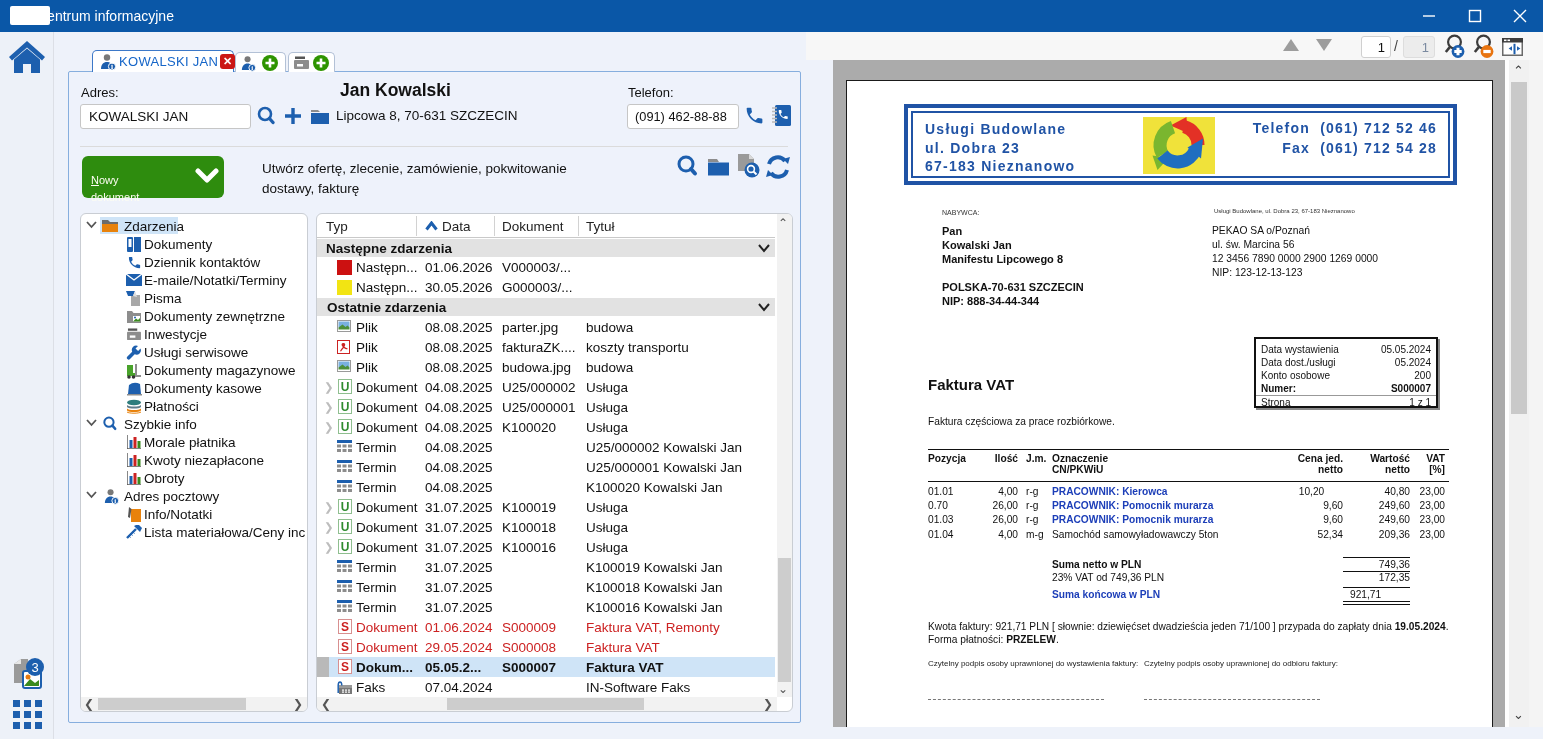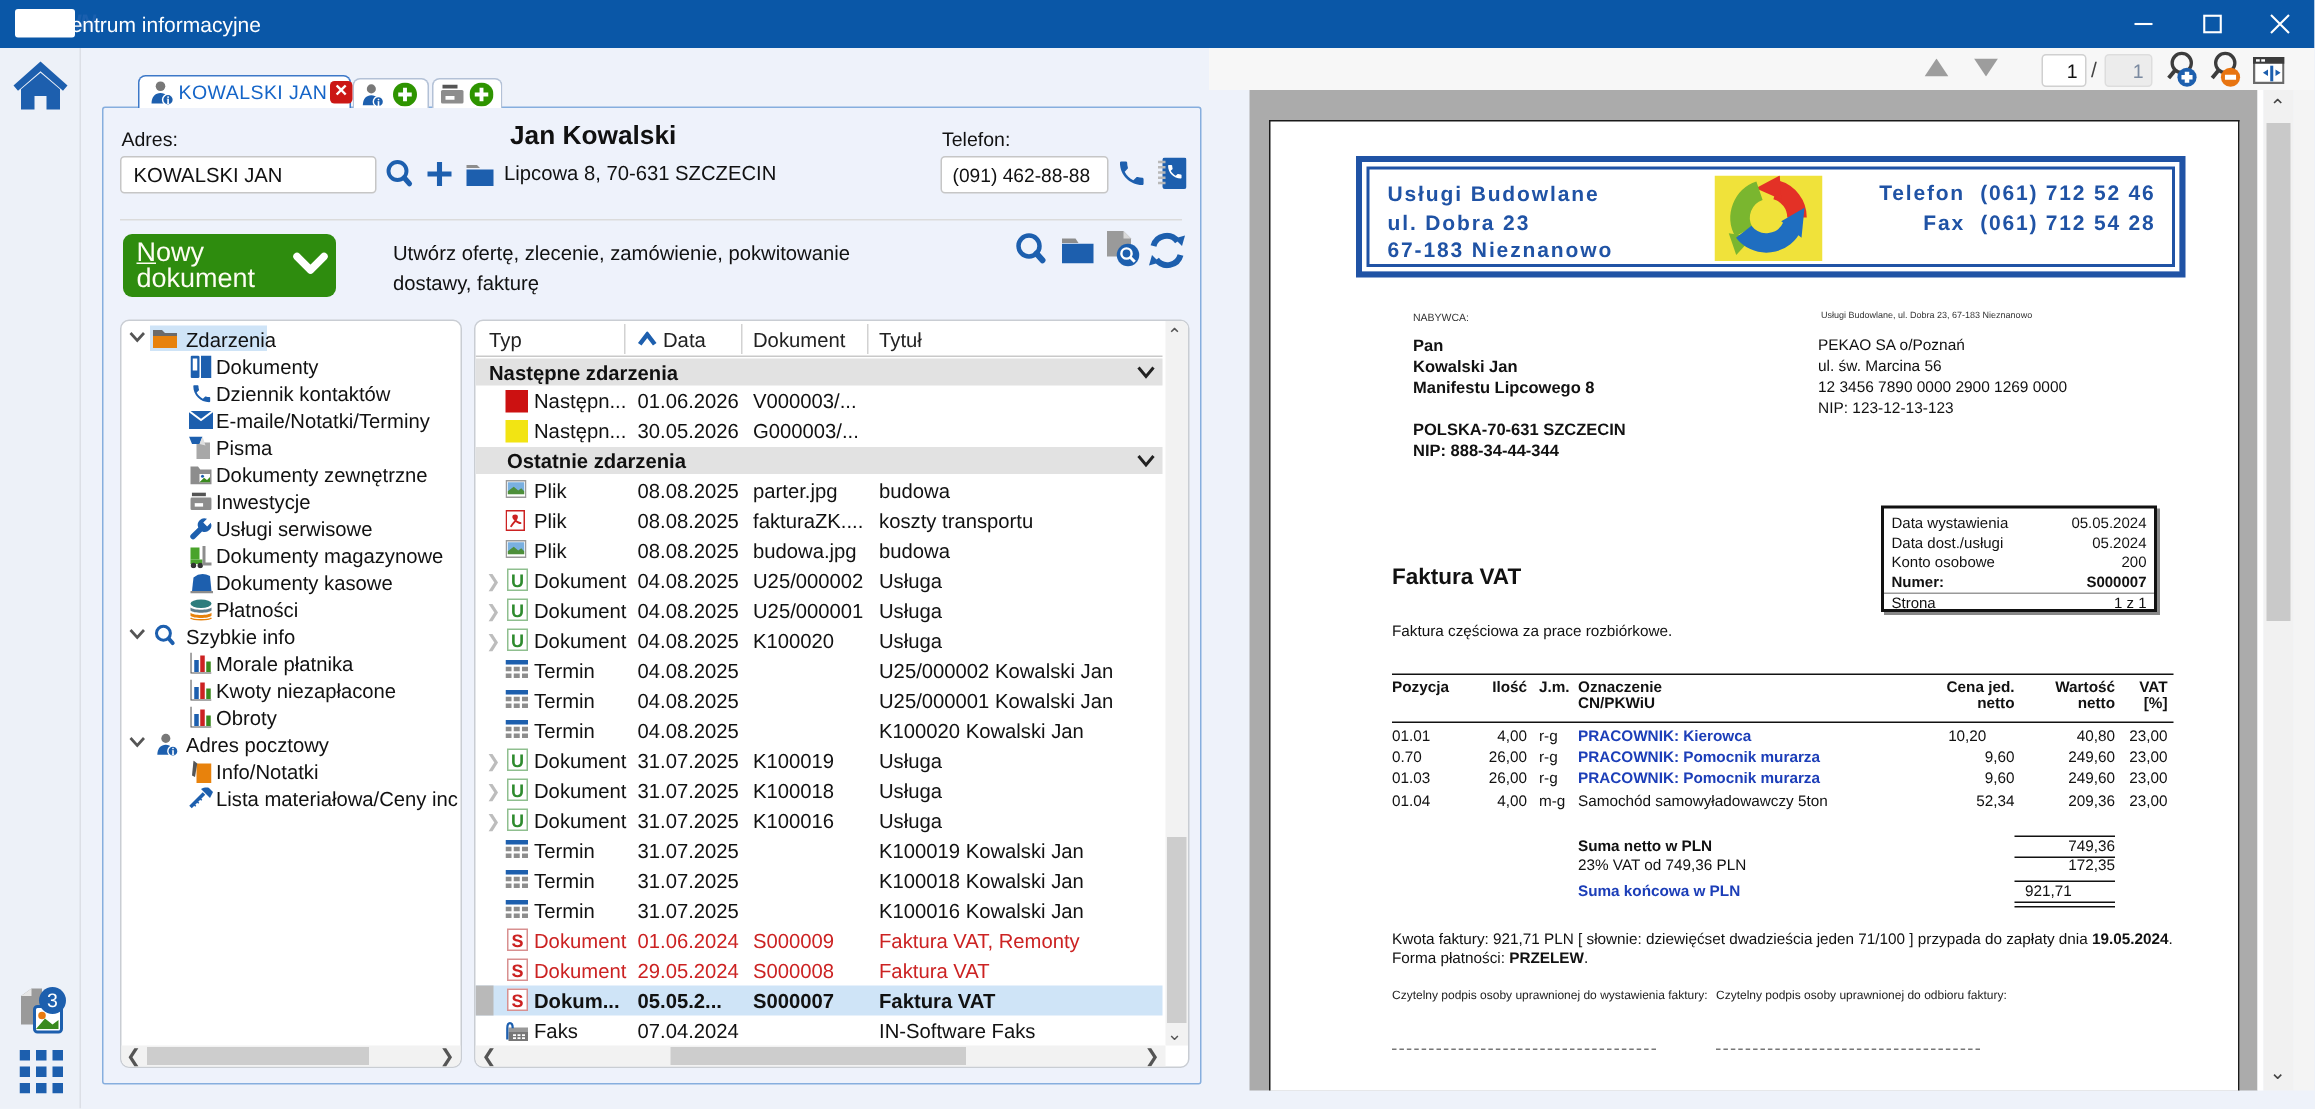--- a/index.html
+++ b/index.html
@@ -24,21 +24,21 @@
 .tab2 { left:235px; top:52px; width:51px; height:20px; z-index:1; }
 .tab3 { left:288px; top:52px; width:47px; height:20px; z-index:1; }
 .tabtxt { position:absolute; left:26px; top:3px; color:#1565c8; font-size:13px; letter-spacing:0.3px; }
 .closex { position:absolute; left:127px; top:3px; width:15px; height:15px; background:#cb1715; border-radius:3px; color:#fff; font-weight:bold; font-size:11px; text-align:center; line-height:15px; }
 
 label.flabel { position:absolute; font-size:13px; color:#111; }
 .inputbox { position:absolute; background:#fff; border:1px solid #c6c6c6; border-radius:3px; font-size:13.5px; padding-left:8px; display:flex; align-items:center; color:#111; }
 
 .sep { position:absolute; left:80px; top:146px; width:708px; height:1px; background:#dbdbdb; }
 
-.greenbtn { position:absolute; left:82px; top:156px; width:142px; height:42px; background:#2e8c0e; border-radius:6px; color:#fdfdf2; font-size:18px; line-height:17px; padding:4px 0 0 9px; }
+.greenbtn { position:absolute; left:82px; top:156px; width:142px; height:42px; background:#2e8c0e; border-radius:6px; color:#fdfdf2; font-size:11px; line-height:17px; padding:16px 0 0 9px; }
 
 
 .whitebox { position:absolute; background:#fff; border:1px solid #c9cdd3; border-radius:6px; }
 .treebox { left:80px; top:213px; width:228px; height:499px; }
 .tablebox { left:316px; top:213px; width:477px; height:499px; overflow:hidden; }
 
 
 .thead { position:absolute; left:0; top:0; width:458px; height:24px; border-bottom:1px solid #c9c9c9; font-size:13.5px; color:#222; }
 .colsep { position:absolute; top:2px; width:1px; height:20px; background:#d2d2d2; }
 .grouprow { position:absolute; left:0; width:458px; height:18px; background:#e2e2e2; font-weight:bold; font-size:13.5px; display:flex; align-items:center; }
@@ -365,21 +365,21 @@
         <span class="c-data">01.06.2026</span>
         <span class="c-dok">V000003/...</span>
       </div>
     <div class="row" style="top:63px">
         <div style="position:absolute;left:20px;top:3px;width:15px;height:15px;background:#f2e413"></div>
         <span class="c-typ">Następn...</span>
         <span class="c-data">30.05.2026</span>
         <span class="c-dok">G000003/...</span>
       </div>
     <div class="grouprow" style="top:84px">
-        <span style="margin-left:21px">Ostatnie zdarzenia</span>
+        <span style="margin-left:10px">Ostatnie zdarzenia</span>
       <svg style="position:absolute;left:441px;top:5px" width="12" height="9" viewBox="0 0 12 9">
           <path d="M1 1l5 6 5-6" fill="none" stroke="#222" stroke-width="2"></path>
         </svg>
       </div>
 
     <div class="row" style="top:103px">
         <svg class="ic" style="left:20px" width="14" height="12" viewBox="0 0 14 12">
           <rect x="0.5" y="0.5" width="13" height="11" fill="#fff" stroke="#9a9a9a"></rect>
           <rect x="1.5" y="1.5" width="11" height="6" fill="#7ab0e0"></rect>
           <path d="M1.5 7.5l4-3 3 2.5 2-1.5 2 2v2h-11z" fill="#4d8f3a"></path>

